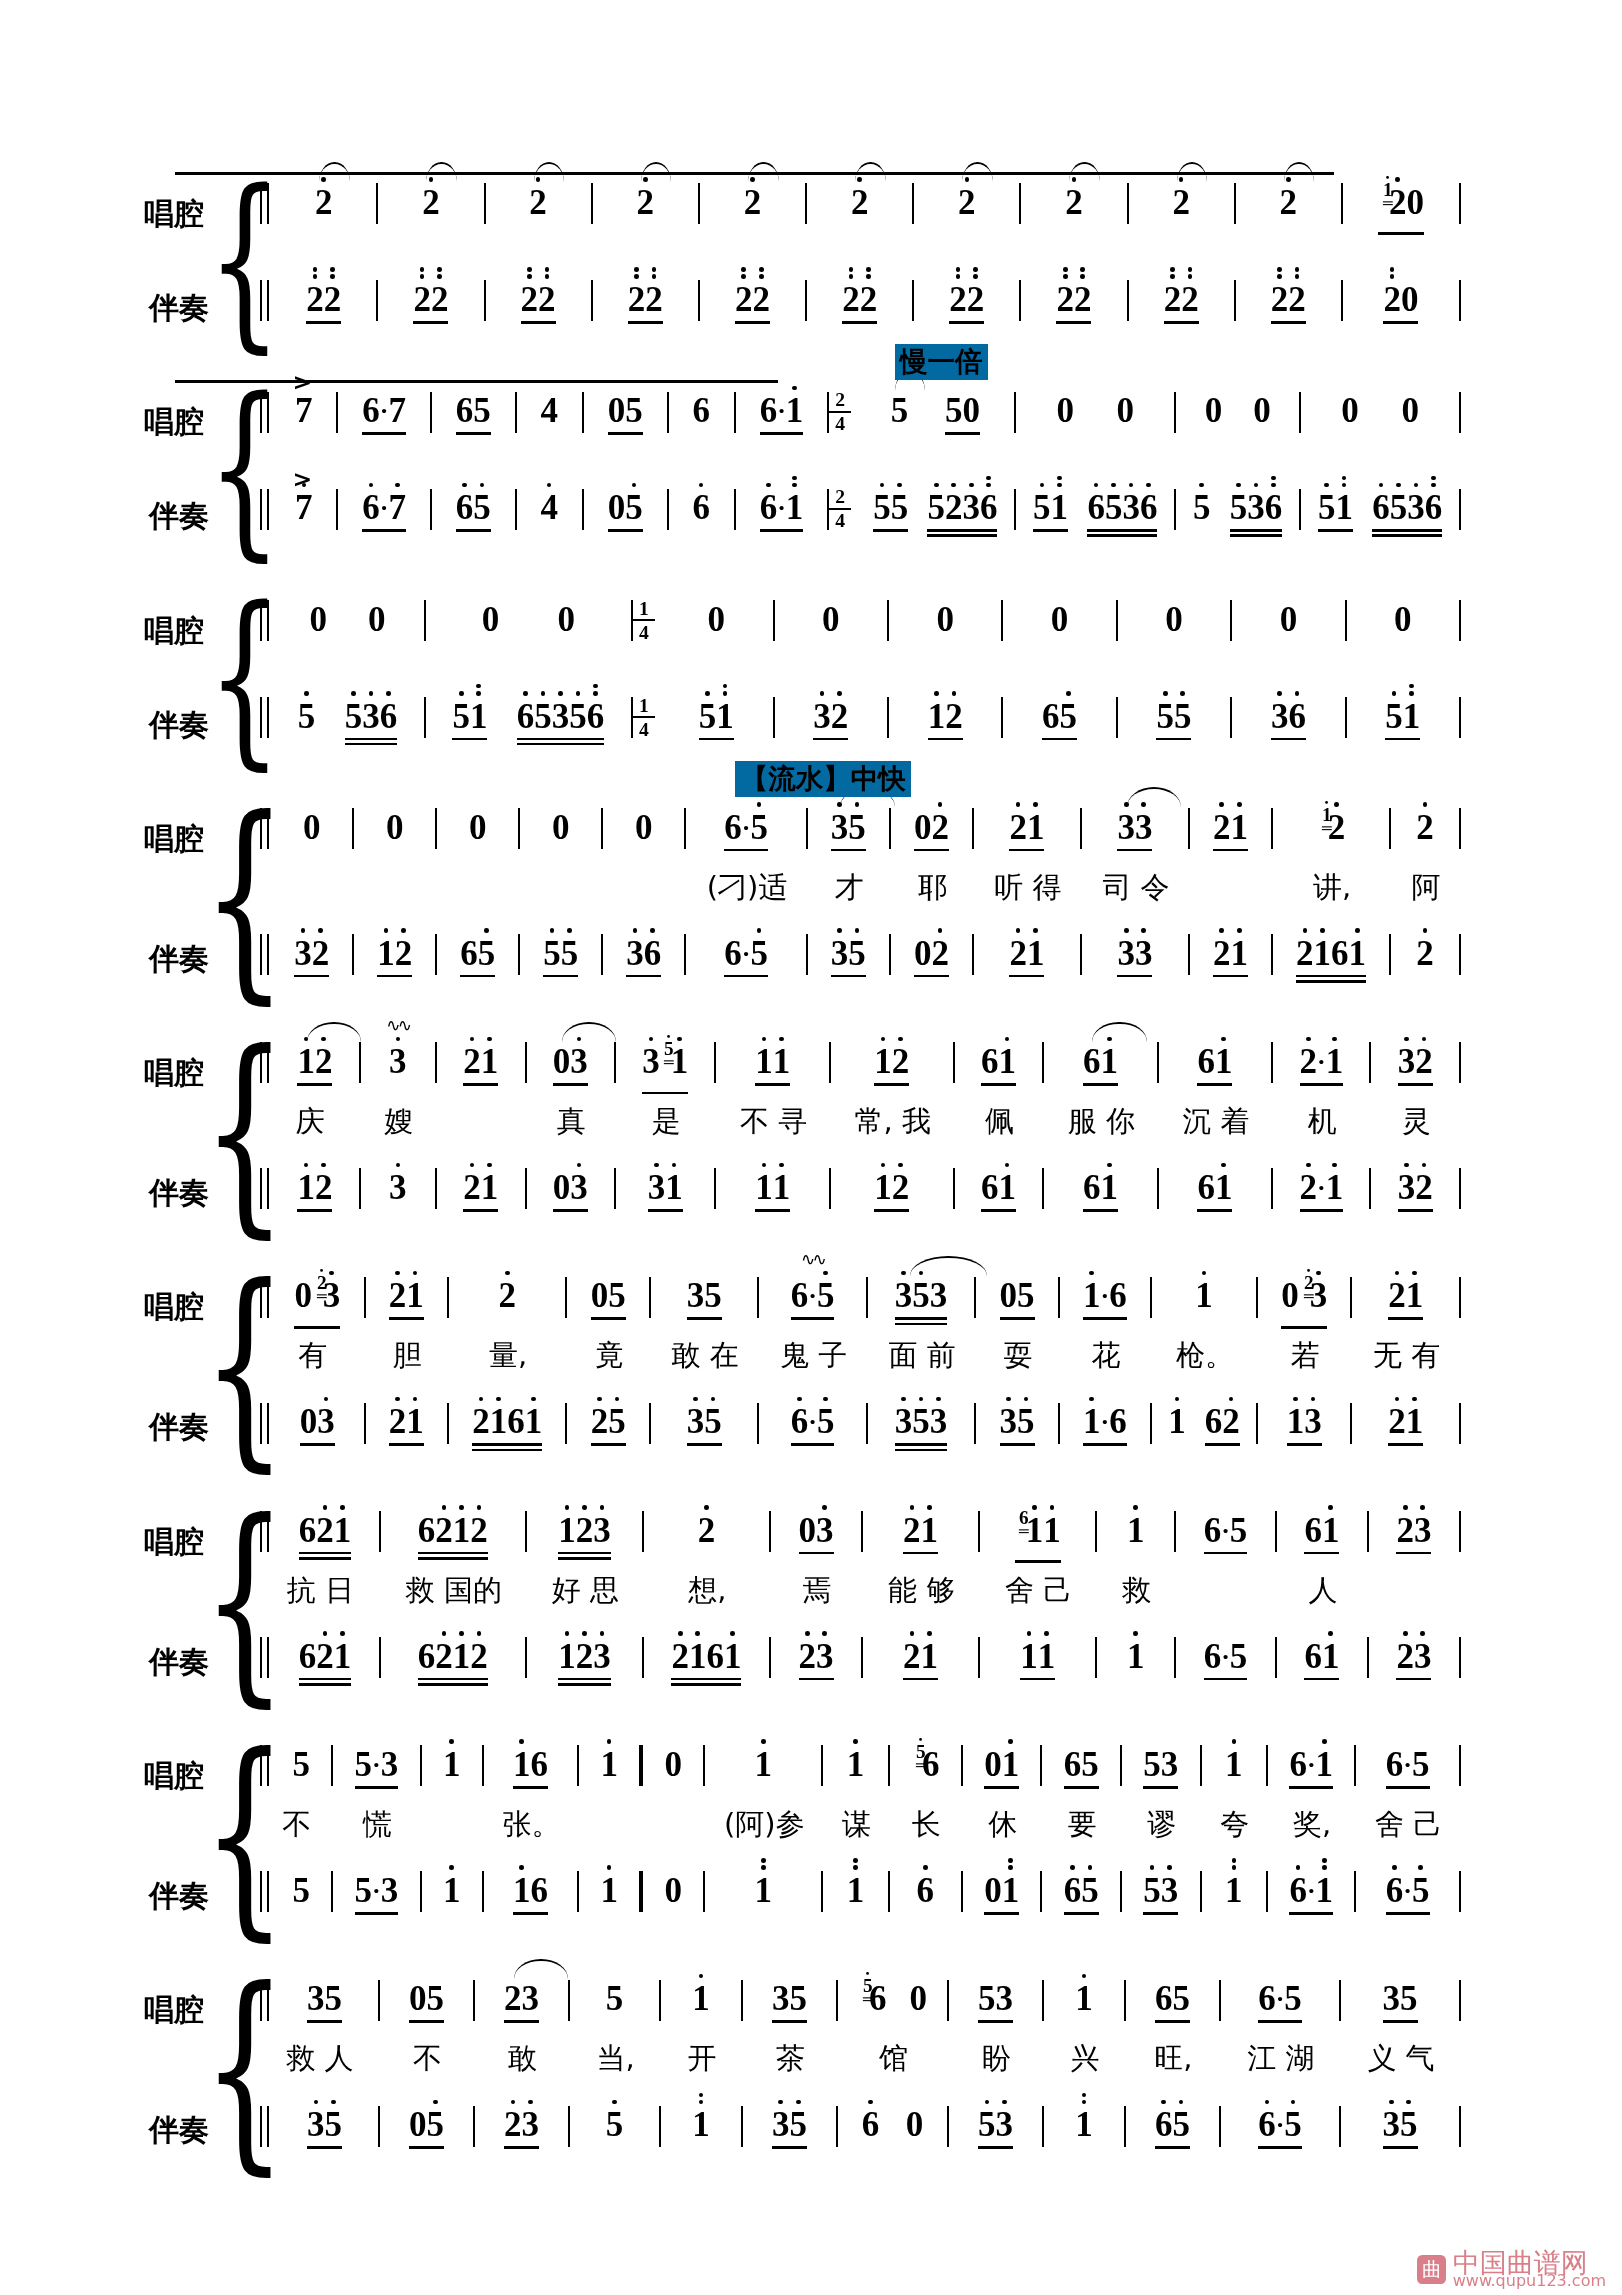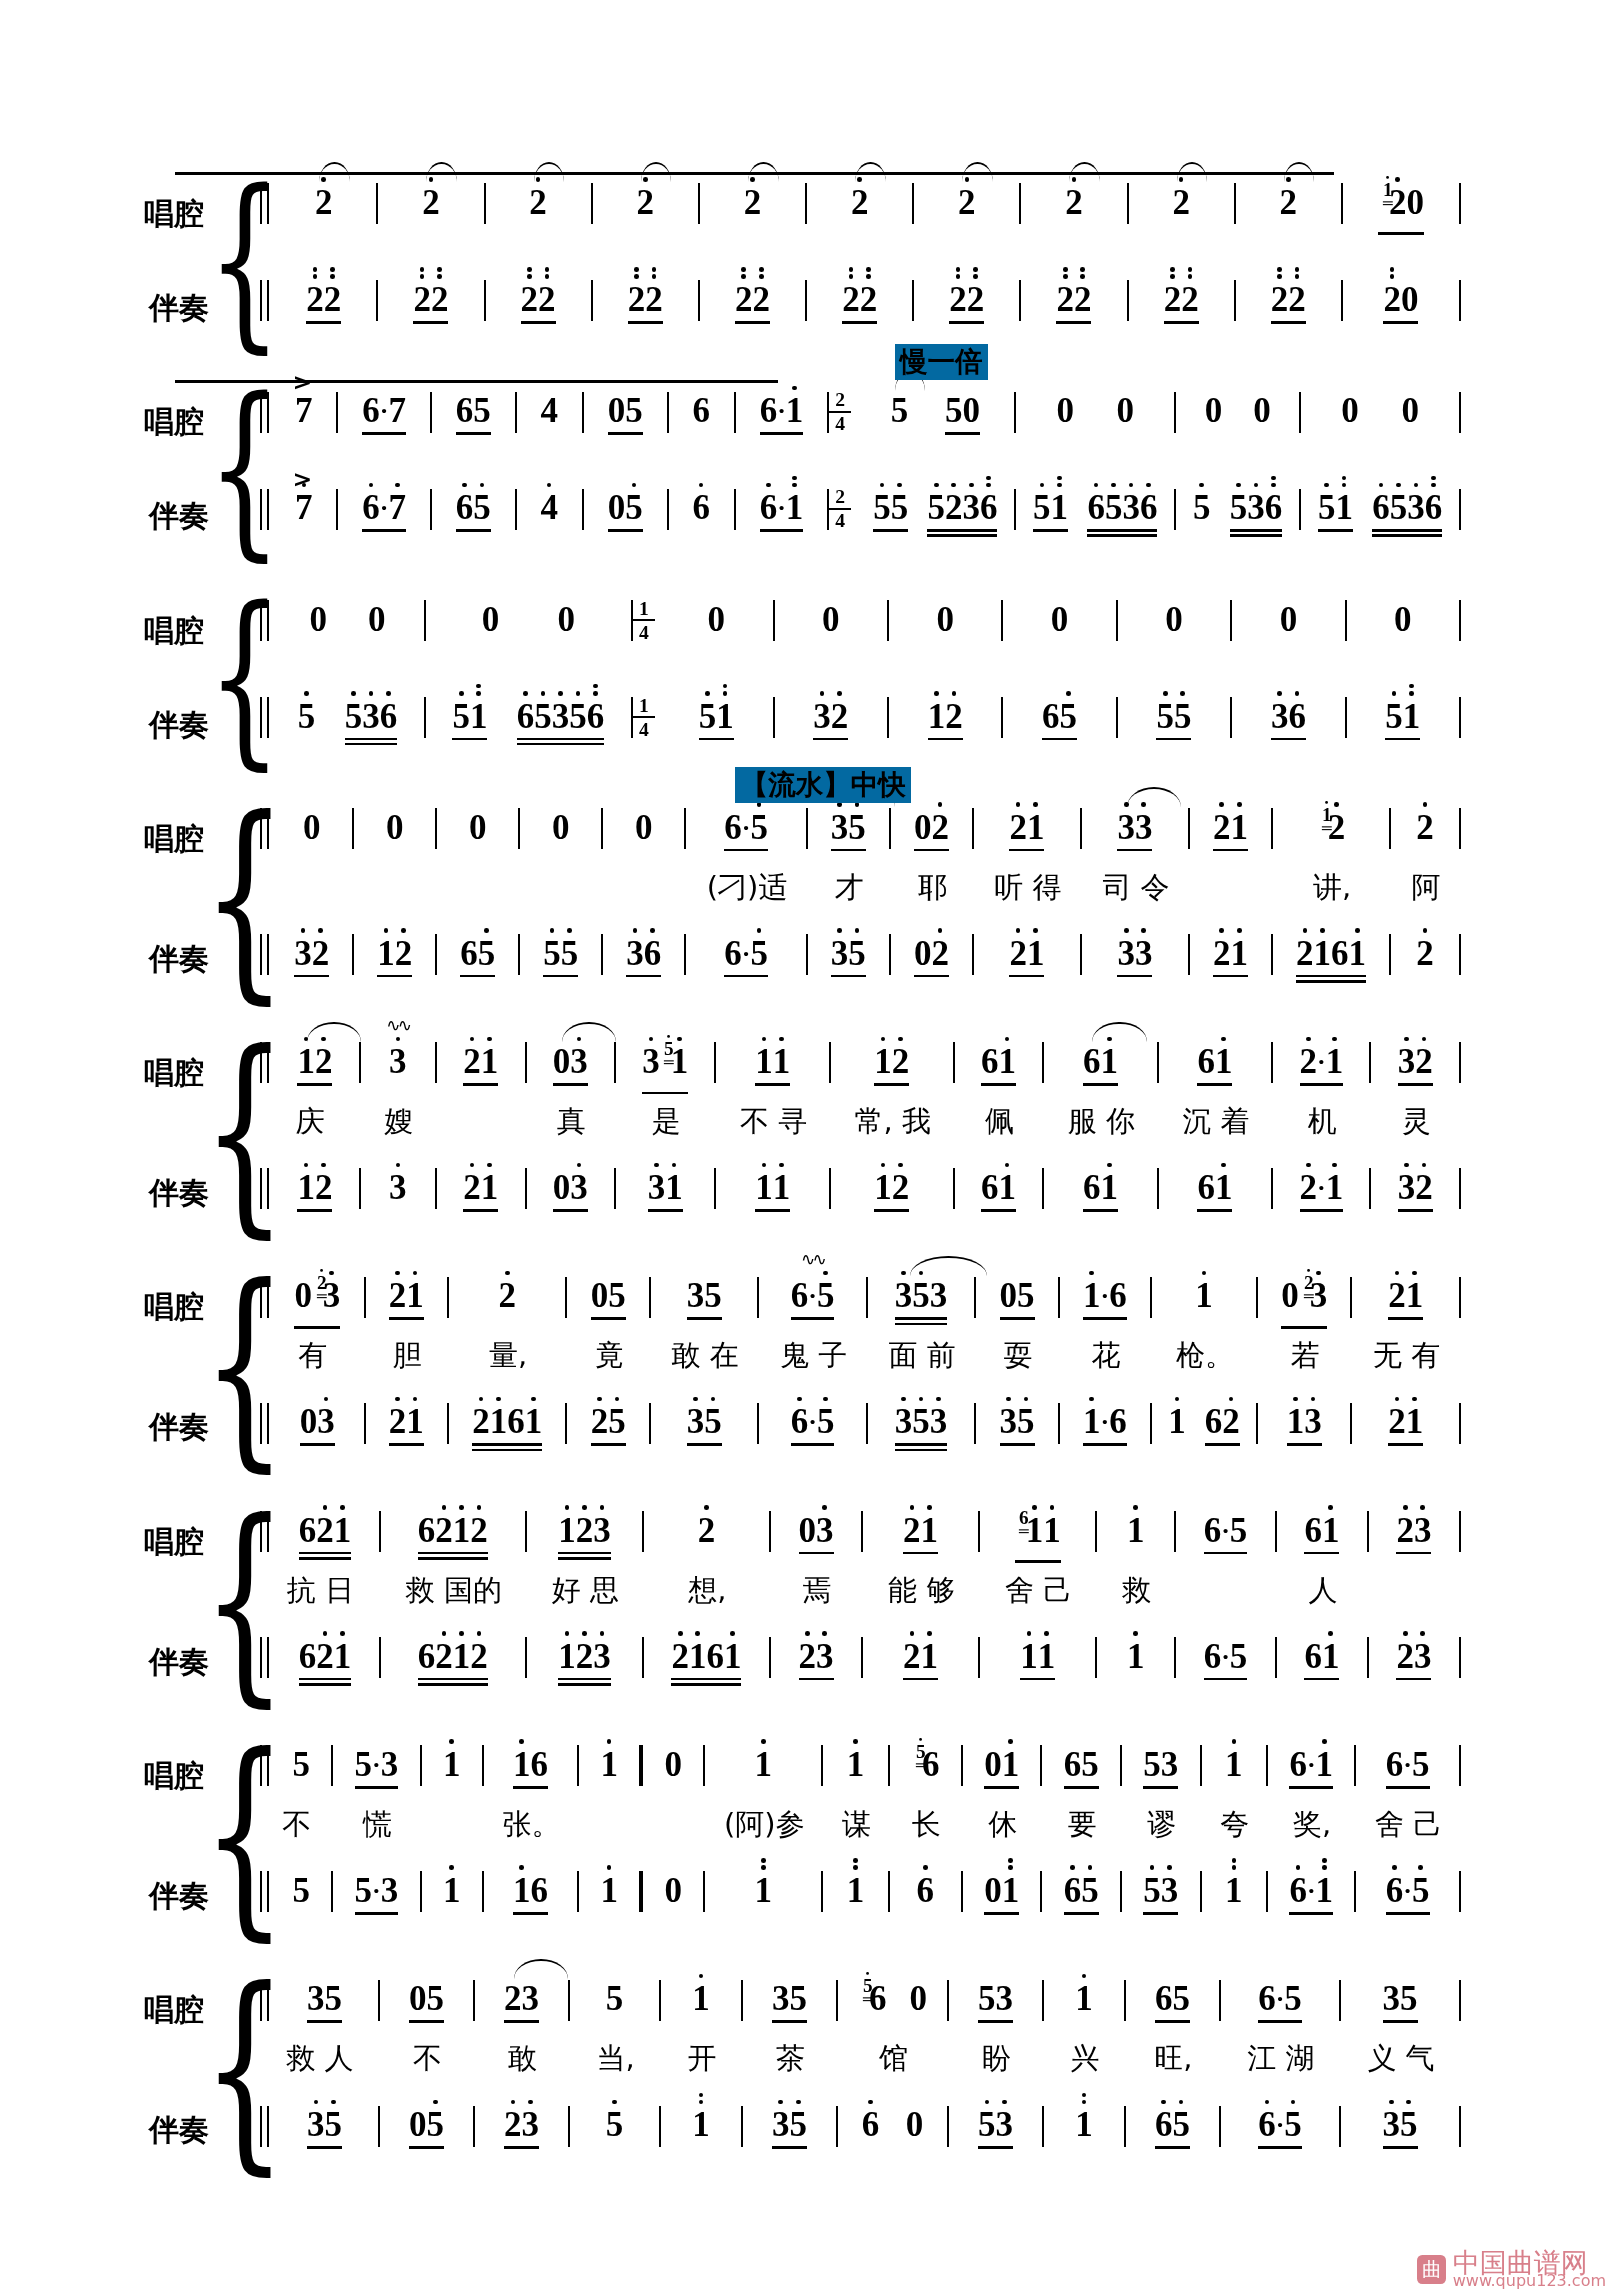--- a/index.html
+++ b/index.html
@@ -1687,21 +1687,21 @@
                     <div class="ub"></div>
                   </div>
                 </div>
               </div>
               <div class="bl"></div>
             </div>
           </div>
         </div>
       </div>
       <div class="system sys-lyr">
-        <div class="anno" style="left: 44.91%; margin-top: 6px;">【流水】中快</div>
+        <div class="anno" style="left: 44.91%;">【流水】中快</div>
         <div class="syslab">
           <div class="plab-v">唱腔</div>
           <div class="plab-a">伴奏</div>
         </div>
         <div class="brace">
           <span>{</span>
         </div>
         <div class="music">
           <div class="m">
             <div class="mv">

